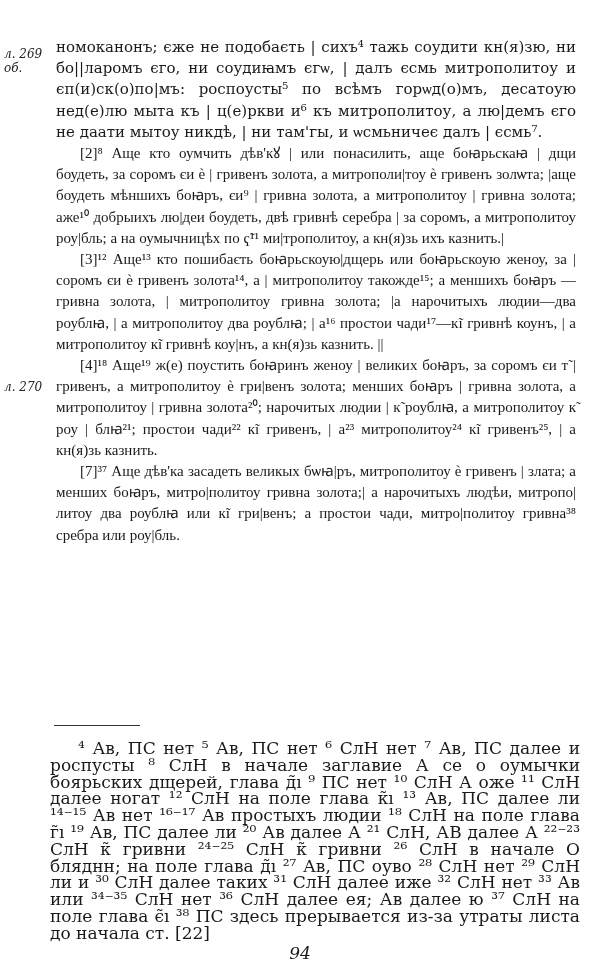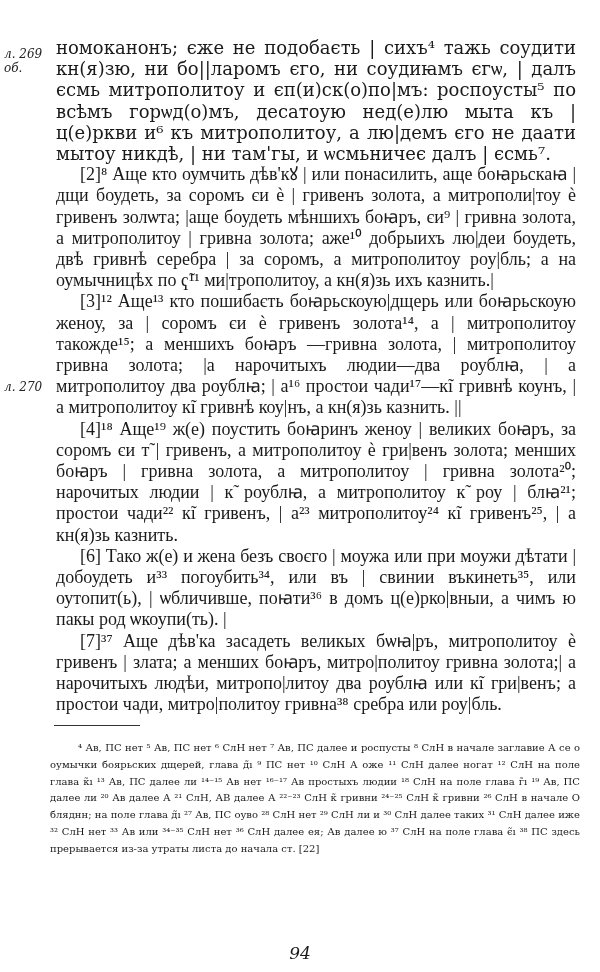--- a/index.html
+++ b/index.html
@@ -1,24 +1,24 @@
 <!DOCTYPE html>
 <html><head>
 <meta charset="utf-8">
 <style>
   html, body { margin: 0; padding: 0; background: #ffffff; }
   body { width: 600px; height: 972px; position: relative; overflow: hidden;
          font-family: "DejaVu Serif", "Liberation Serif", serif; color: #1a1a1a; }
   .page { position: absolute; left: 0; top: 0; width: 600px; height: 972px; }
   .margin-note { position: absolute; left: 4px; font-size: 12px; font-style: italic; line-height: 14px; color: #222; }
-  .body-text { position: absolute; left: 56px; top: 37px; width: 520px; font-size: 18px; line-height: 21.2px; text-align: justify; }
+  .body-text { position: absolute; left: 56px; top: 37px; width: 520px; font-size: 15px; line-height: 21.2px; text-align: justify; }
   .body-text p { margin: 0; }
   .body-text p.indent { text-indent: 24px; font-family: Liberation Serif, serif; }
   .fn-rule { position: absolute; left: 54px; top: 725px; width: 86px; height: 0; border-top: 1px solid #333; }
-  .footnotes { position: absolute; left: 50px; top: 740px; width: 530px; font-size: 10px; line-height: 16.8px; text-align: justify; }
+  .footnotes { position: absolute; left: 50px; top: 740px; width: 530px; font-size: 17px; line-height: 16.8px; text-align: justify; }
   .footnotes p { margin: 0; text-indent: 28px; }
   .page-number { position: absolute; left: 0; width: 600px; top: 943px; text-align: center; font-size: 17px; font-style: italic; }
 </style>
 </head>
 <body>
 
 <div class="page">
 
   <div class="margin-note" style="top:47px;">
     <div>л. 269</div>
@@ -26,21 +26,20 @@
   </div>
   <div class="margin-note" style="top:380px;">
     <div>л. 270</div>
   </div>
 
   <div class="body-text">
     <p>номоканонъ; єже не подобаєть | сихъ⁴ тажь соудити кн(я)зю, ни бо||ларомъ єго, ни соудиꙗмъ єгѡ, | далъ єсмь митрополитоу и єп(и)ск(о)по|мъ: роспоусты⁵ по всѣмъ горѡд(о)мъ, десатоую нед(е)лю мыта къ | ц(е)ркви и⁶ къ митрополитоу, а лю|демъ єго не даати мытоу никдѣ, | ни там'гы, и ѡсмьничеє далъ | єсмь⁷.</p>
     <p class="indent">[2]⁸ Аще кто оумчить дѣв'кꙋ | или понасилить, аще боꙗрьскаꙗ | дщи боудеть, за соромъ єи ѐ | гривенъ золота, а митрополи|тоу ѐ гривенъ золѡта; |аще боудеть мѣншихъ боꙗръ, єи⁹ | гривна золота, а митрополитоу | гривна золота; аже¹⁰ добрыихъ лю|деи боудеть, двѣ гривнѣ серебра | за соромъ, а митрополитоу роу|бль; а на оумычницѣх по ҁ̃¹¹ ми|трополитоу, а кн(я)зь ихъ казнить.|</p>
     <p class="indent">[3]¹² Аще¹³ кто пошибаєть боꙗрьскоую|дщерь или боꙗрьскоую женоу, за | соромъ єи ѐ гривенъ золота¹⁴, а | митрополитоу такожде¹⁵; а меншихъ боꙗръ —гривна золота, | митрополитоу гривна золота; |а нарочитыхъ людии—два роублꙗ, | а митрополитоу два роублꙗ; | а¹⁶ простои чади¹⁷—к̃ı гривнѣ коунъ, | а митрополитоу к̃ı гривнѣ коу|нъ, а кн(я)зь казнить. ||</p>
     <p class="indent">[4]¹⁸ Аще¹⁹ ж(е) поустить боꙗринъ женоу | великих боꙗръ, за соромъ єи т̃ | гривенъ, а митрополитоу ѐ гри|венъ золота; меншиx боꙗръ | гривна золота, а митрополитоу | гривна золота²⁰; нарочитых людии | к̃ роублꙗ, а митрополитоу к̃ роу | блꙗ²¹; простои чади²² к̃ı гривенъ, | а²³ митрополитоу²⁴ к̃ı гривенъ²⁵, | а кн(я)зь казнить.</p>
-    <p class="indent">[6] Тако ж(е) и жена безъ своєго | моужа или при моужи дѣтати | добоудеть и³³ погоубить³⁴, или въ | свинии въкинеть³⁵, или оутопит(ь), | ѡбличивше, поꙗти³⁶ в домъ ц(е)рко|вныи, а чимъ ю пакы род ѡкоупи(ть). |</p>
     <p class="indent">[7]³⁷ Аще дѣв'ка засадеть великых бѡꙗ|ръ, митрополитоу ѐ гривенъ | злата; а меншиx боꙗръ, митро|политоу гривна золота;| а нарочитыхъ людѣи, митропо|литоу два роублꙗ или к̃ı гри|венъ; а простои чади, митро|политоу гривна³⁸ сребра или роу|бль.</p>
   </div>
 
   <div class="fn-rule"></div>
 
   <div class="footnotes">
     <p>⁴ Ав, ПС нет  ⁵ Ав, ПС нет  ⁶ СлН нет  ⁷ Ав, ПС далее и роспусты  ⁸ СлН в начале заглавие А се о оумычки боярьских дщерей, глава д̃ı  ⁹ ПС нет  ¹⁰ СлН А оже  ¹¹ СлН далее ногат  ¹² СлН на поле глава к̃ı  ¹³ Ав, ПС далее ли  ¹⁴⁻¹⁵ Ав нет  ¹⁶⁻¹⁷ Ав простыхъ людии  ¹⁸ СлН на поле глава г̃ı  ¹⁹ Ав, ПС далее ли  ²⁰ Ав далее А  ²¹ СлН, АВ далее А  ²²⁻²³ СлН к̃ гривни  ²⁴⁻²⁵ СлН к̃ гривни  ²⁶ СлН в начале О бляднн; на поле глава д̃ı  ²⁷ Ав, ПС оуво  ²⁸ СлН нет  ²⁹ СлН ли и  ³⁰ СлН далее таких  ³¹ СлН далее иже  ³² СлН нет  ³³ Ав или  ³⁴⁻³⁵ СлН нет  ³⁶ СлН далее ея; Ав далее ю  ³⁷ СлН на поле глава є̃ı  ³⁸ ПС здесь прерывается из-за утраты листа до начала ст. [22]</p>
   </div>
 
   <div class="page-number">94</div>

